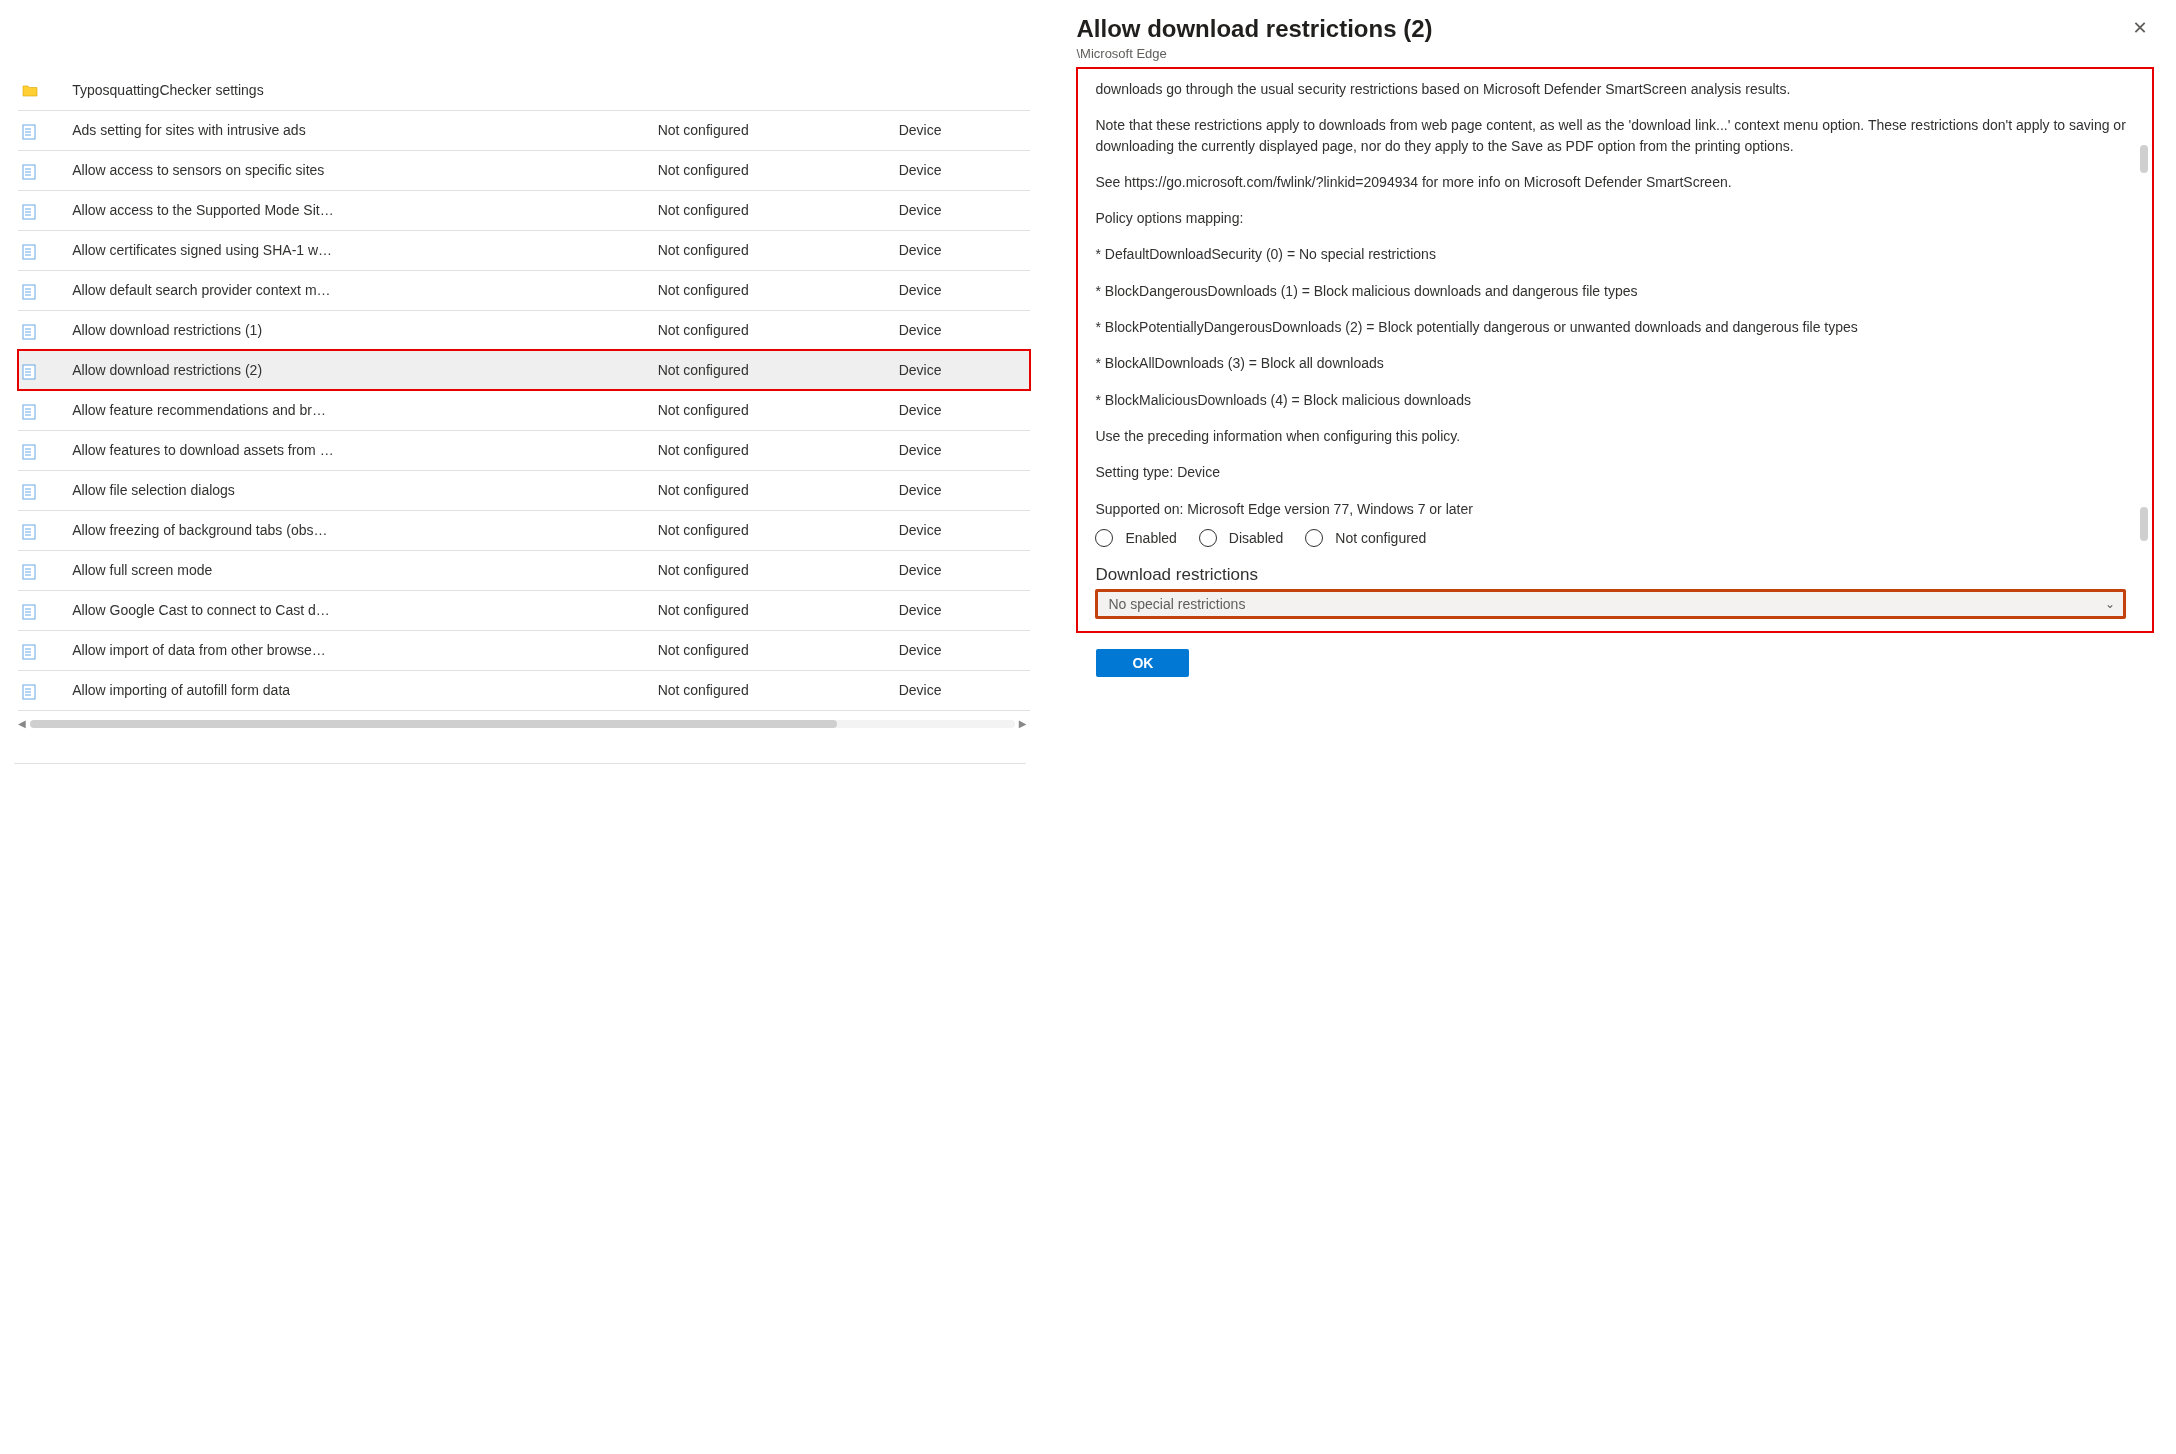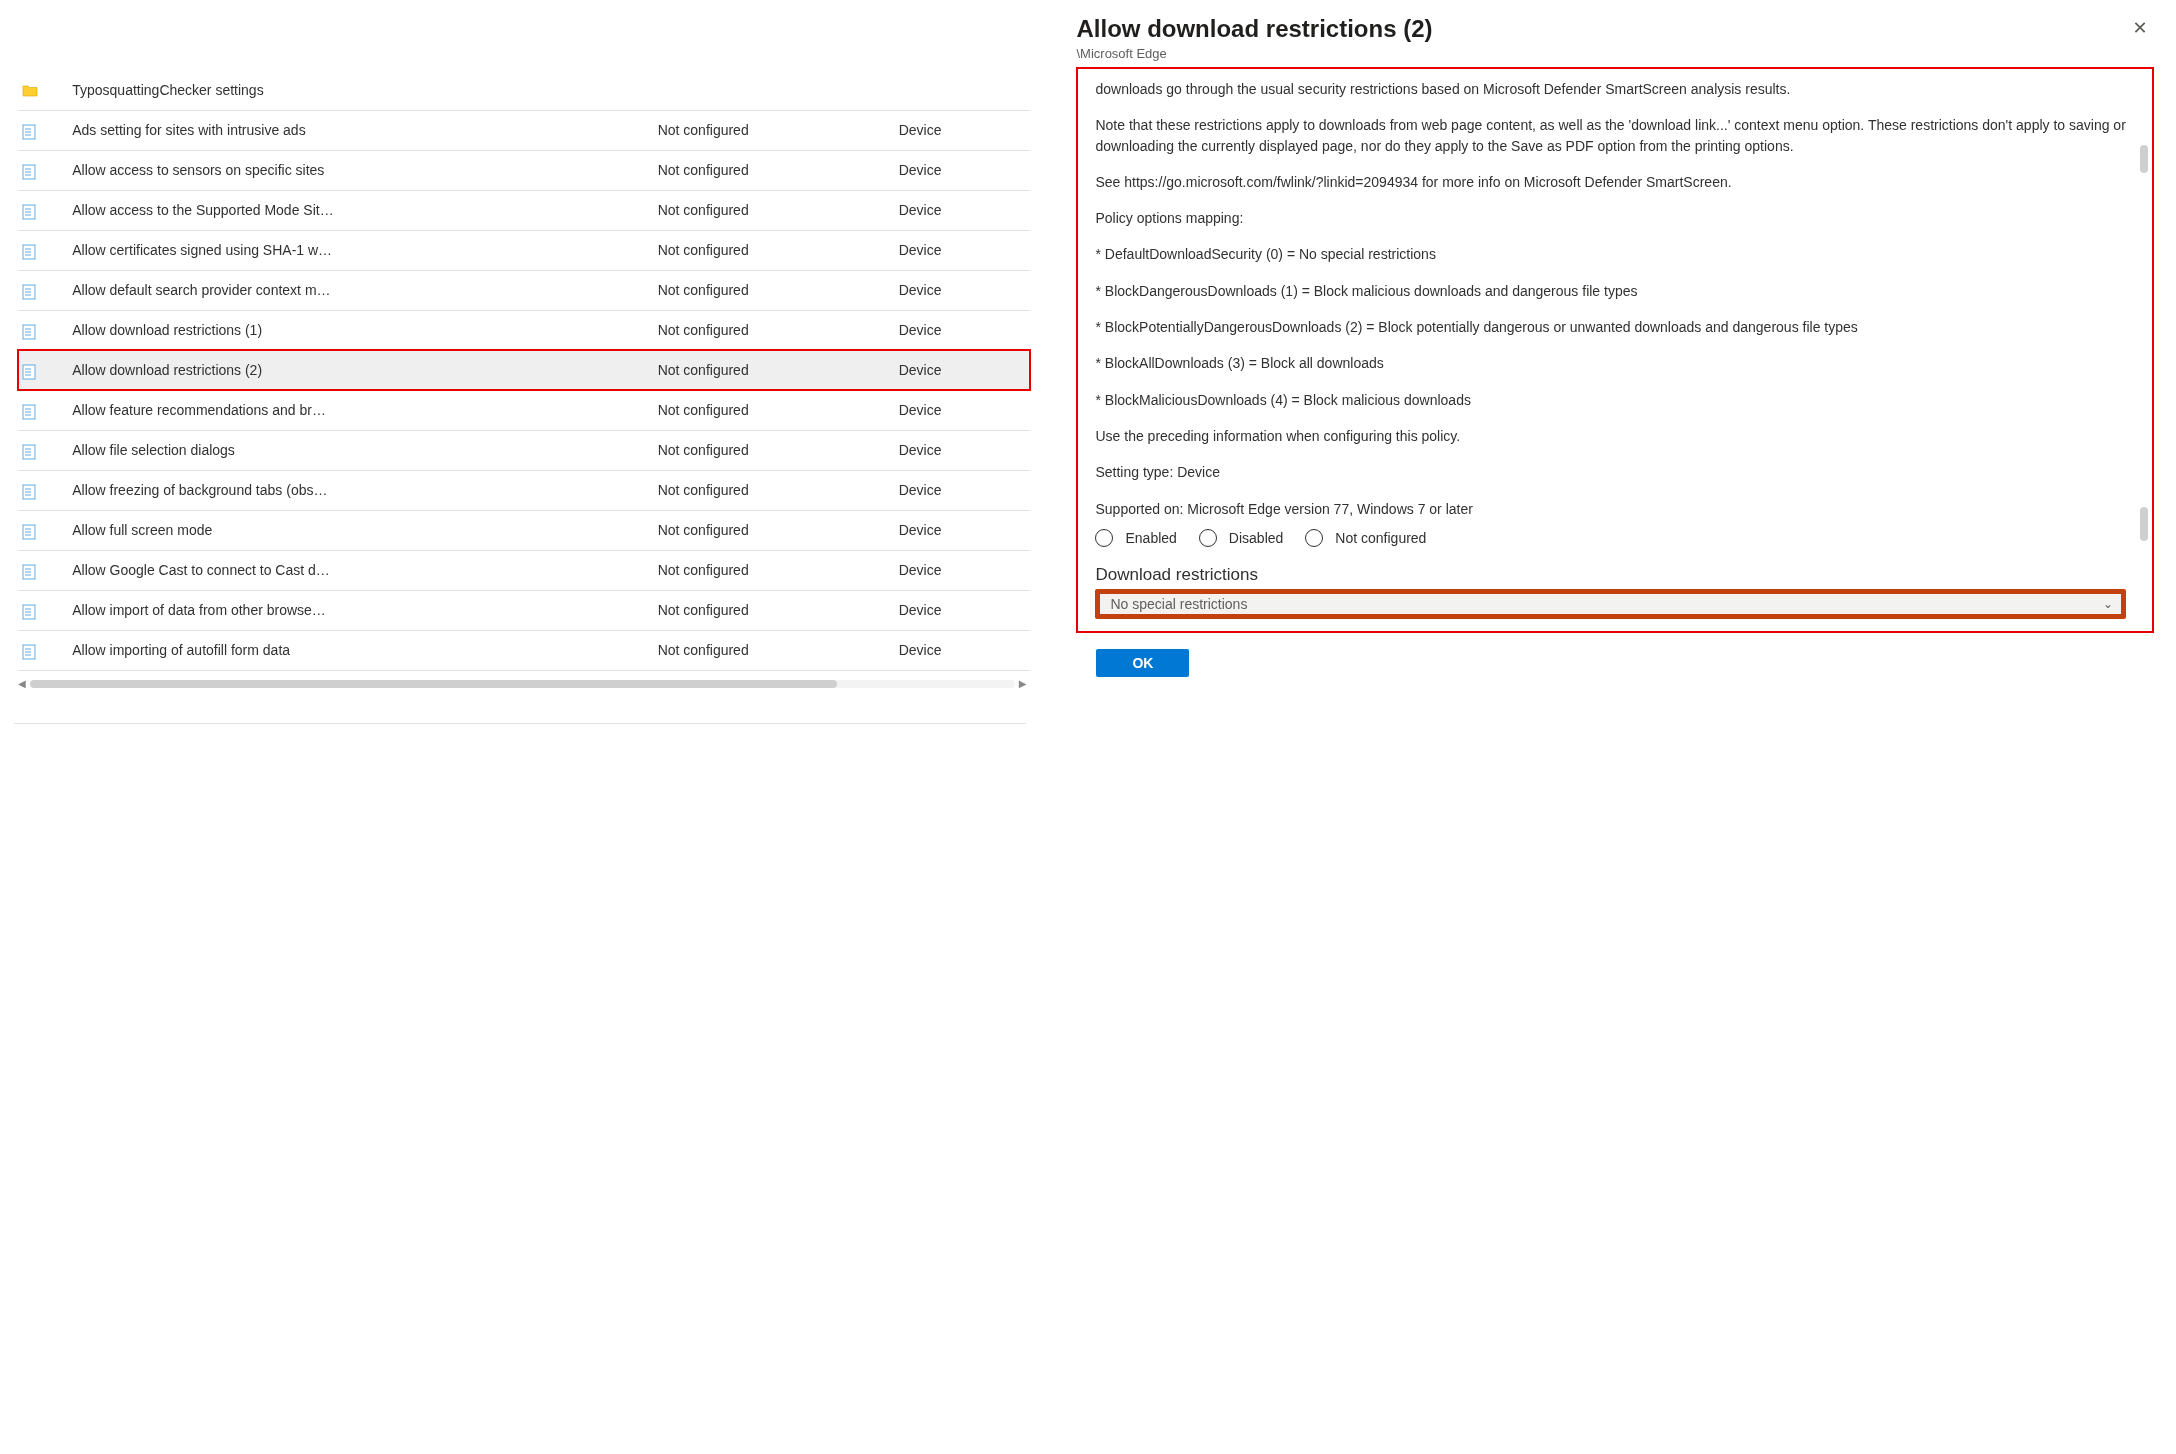--- a/index.html
+++ b/index.html
@@ -63,21 +63,21 @@
 .radio-row { display: flex; gap: 22px; margin: 10px 0 18px 0; }
 .radio-opt { display: flex; align-items: center; gap: 12px; cursor: pointer; }
 .radio-circle {
   width: 18px; height: 18px; border: 1px solid #323130; border-radius: 50%;
 }
 .radio-label { font-size: 14px; }
 
 .field-label { font-size: 17px; color: #323130; margin-bottom: 4px; }
 .dropdown {
   display: flex; align-items: center; justify-content: space-between;
-  height: 30px; border: 5px solid #c2410c; background: #f3f2f1;
+  height: 30px; border: 3px solid #c2410c; background: #f3f2f1;
   padding: 0 8px 0 10px; border-radius: 2px; color: #605e5c; font-size: 14px;
 }
 .dropdown .chev { font-size: 12px; color: #605e5c; }
 
 .vscroll-mark {
   position: absolute; right: 4px; width: 8px; background: #cfcfcf; border-radius: 4px;
 }
 .vsm1 { top: 76px; height: 28px; }
 .vsm2 { top: 438px; height: 34px; }
 
@@ -182,20 +182,31 @@
               <td class="scope-cell">Device</td>
             </tr>
             <tr>
               <td class="icon-cell"><span class="file-icon"><svg width="14" height="16" viewBox="0 0 14 16">
                     <rect x="1" y="1" width="12" height="14" fill="#fff" stroke="#69a8e6" stroke-width="1"></rect>
                     <line x1="3" y1="5" x2="9" y2="5" stroke="#69a8e6" stroke-width="1"></line>
                     <line x1="3" y1="8" x2="9" y2="8" stroke="#69a8e6" stroke-width="1"></line>
                     <line x1="3" y1="11" x2="9" y2="11" stroke="#69a8e6" stroke-width="1"></line>
                   </svg></span></td>
               <td class="name-cell">Allow feature recommendations and br…</td>
+              <td class="state-cell">Not configured</td>
+              <td class="scope-cell">Device</td>
+            </tr>
+            <tr>
+              <td class="icon-cell"><span class="file-icon"><svg width="14" height="16" viewBox="0 0 14 16">
+                    <rect x="1" y="1" width="12" height="14" fill="#fff" stroke="#69a8e6" stroke-width="1"></rect>
+                    <line x1="3" y1="5" x2="9" y2="5" stroke="#69a8e6" stroke-width="1"></line>
+                    <line x1="3" y1="8" x2="9" y2="8" stroke="#69a8e6" stroke-width="1"></line>
+                    <line x1="3" y1="11" x2="9" y2="11" stroke="#69a8e6" stroke-width="1"></line>
+                  </svg></span></td>
+              <td class="name-cell">Allow features to download assets from …</td>
               <td class="state-cell">Not configured</td>
               <td class="scope-cell">Device</td>
             </tr>
             <tr>
               <td class="icon-cell"><span class="file-icon"><svg width="14" height="16" viewBox="0 0 14 16">
                     <rect x="1" y="1" width="12" height="14" fill="#fff" stroke="#69a8e6" stroke-width="1"></rect>
                     <line x1="3" y1="5" x2="9" y2="5" stroke="#69a8e6" stroke-width="1"></line>
                     <line x1="3" y1="8" x2="9" y2="8" stroke="#69a8e6" stroke-width="1"></line>
                     <line x1="3" y1="11" x2="9" y2="11" stroke="#69a8e6" stroke-width="1"></line>
                   </svg></span></td>

